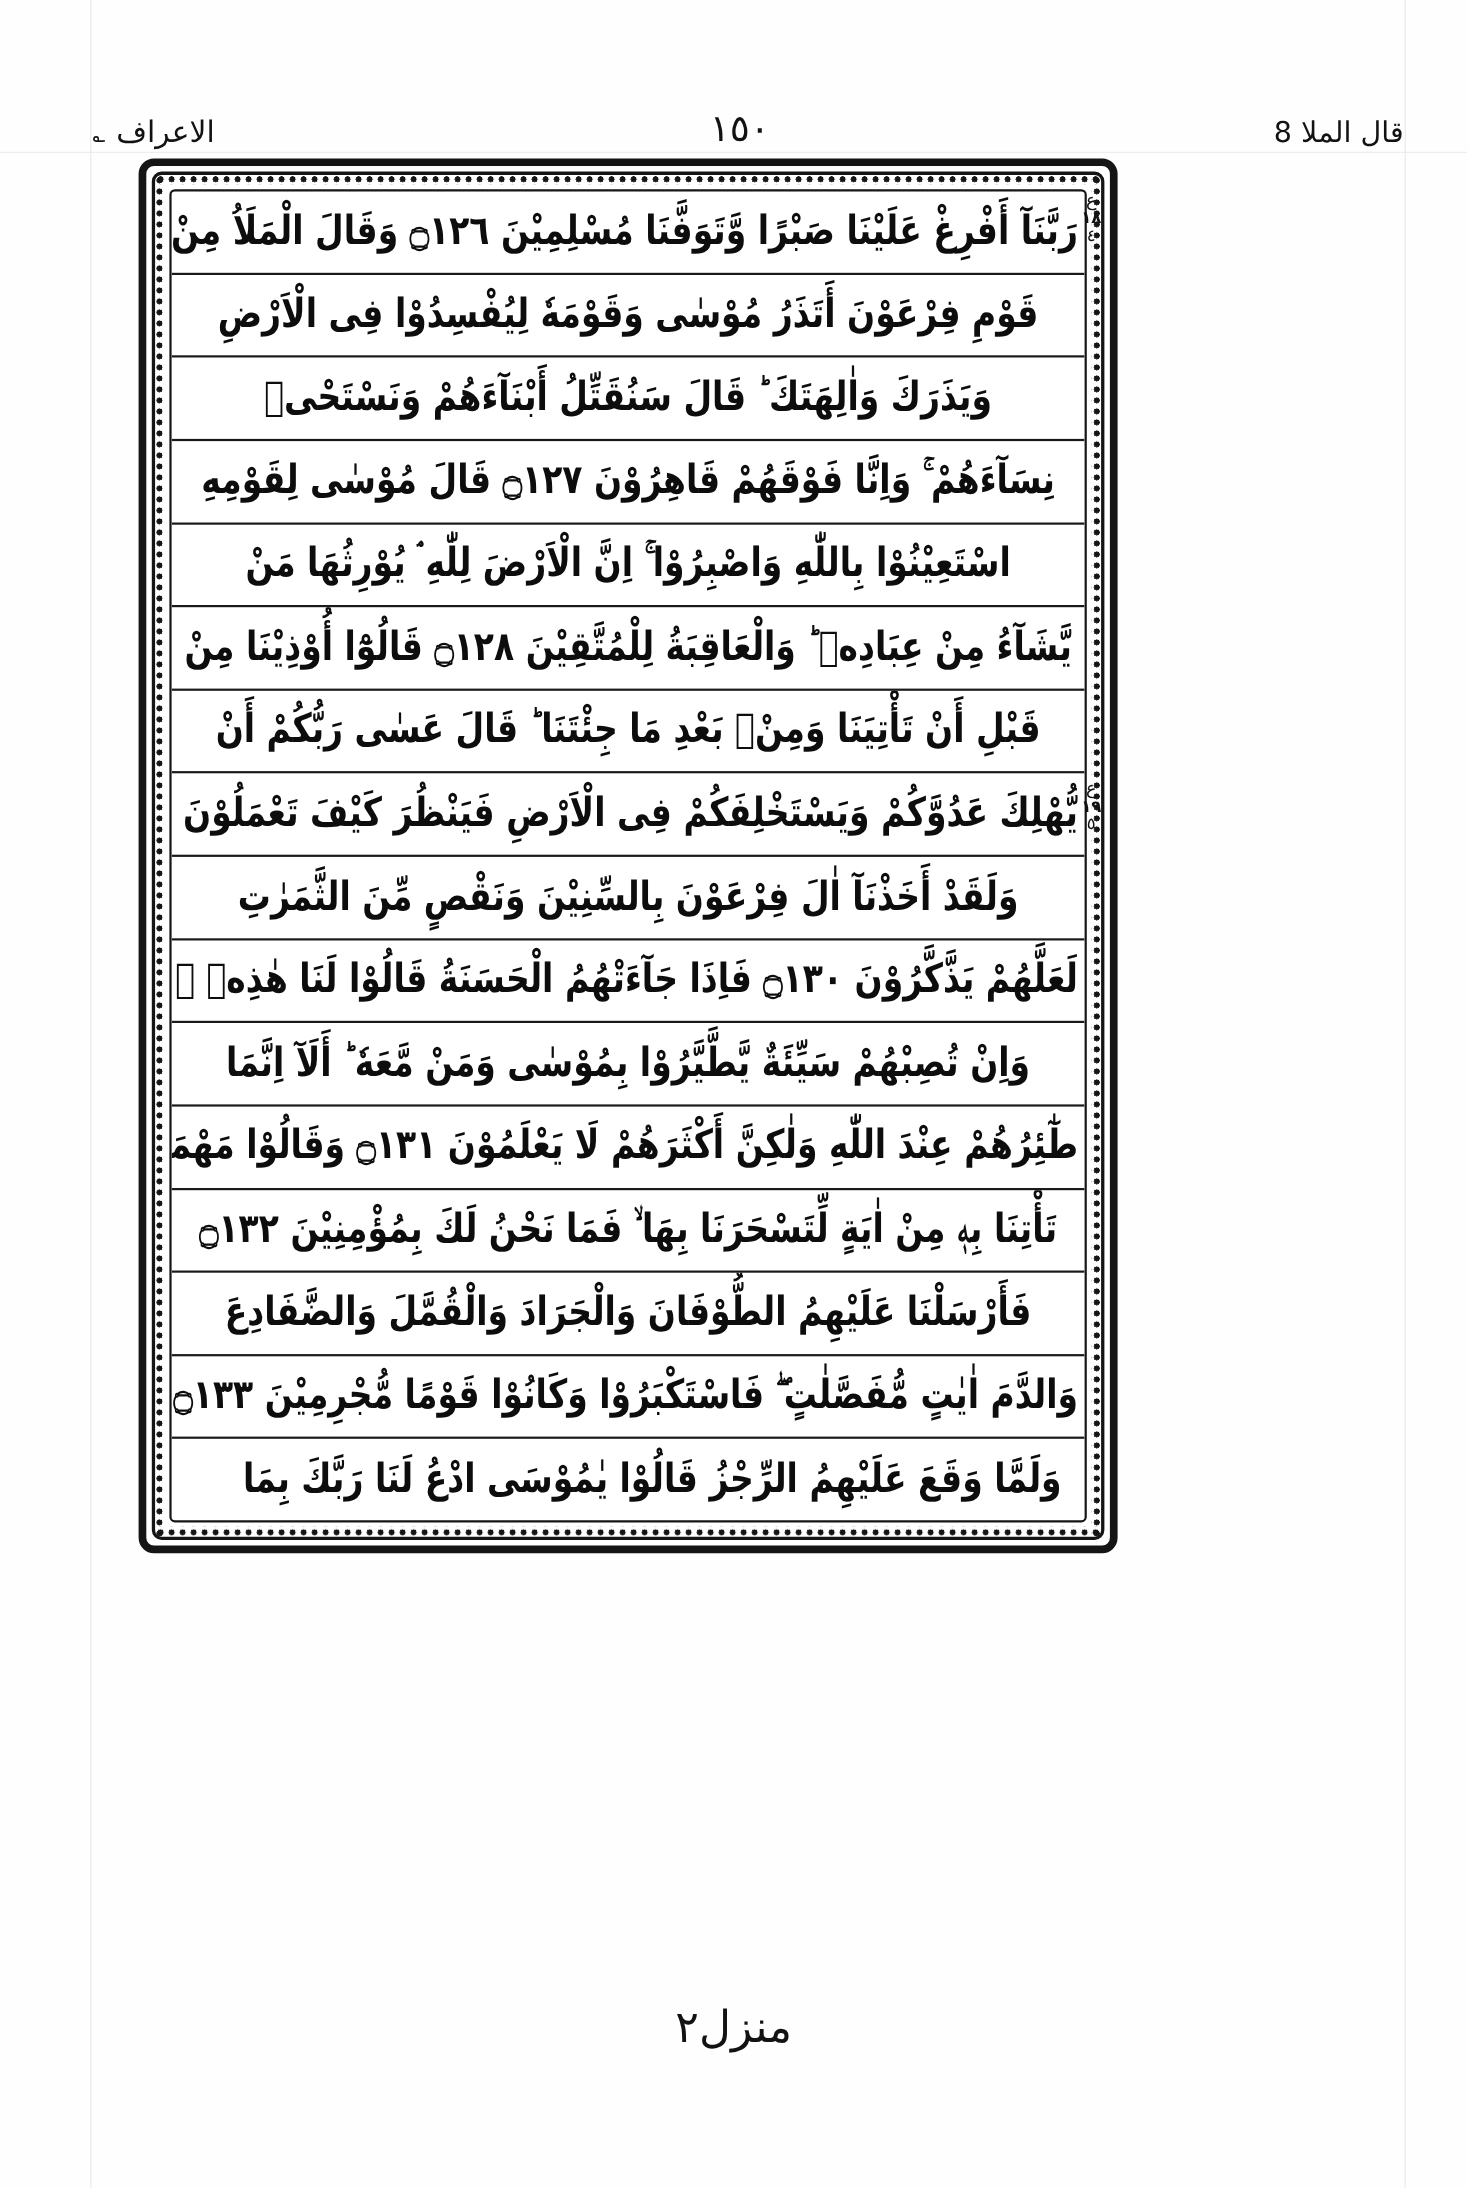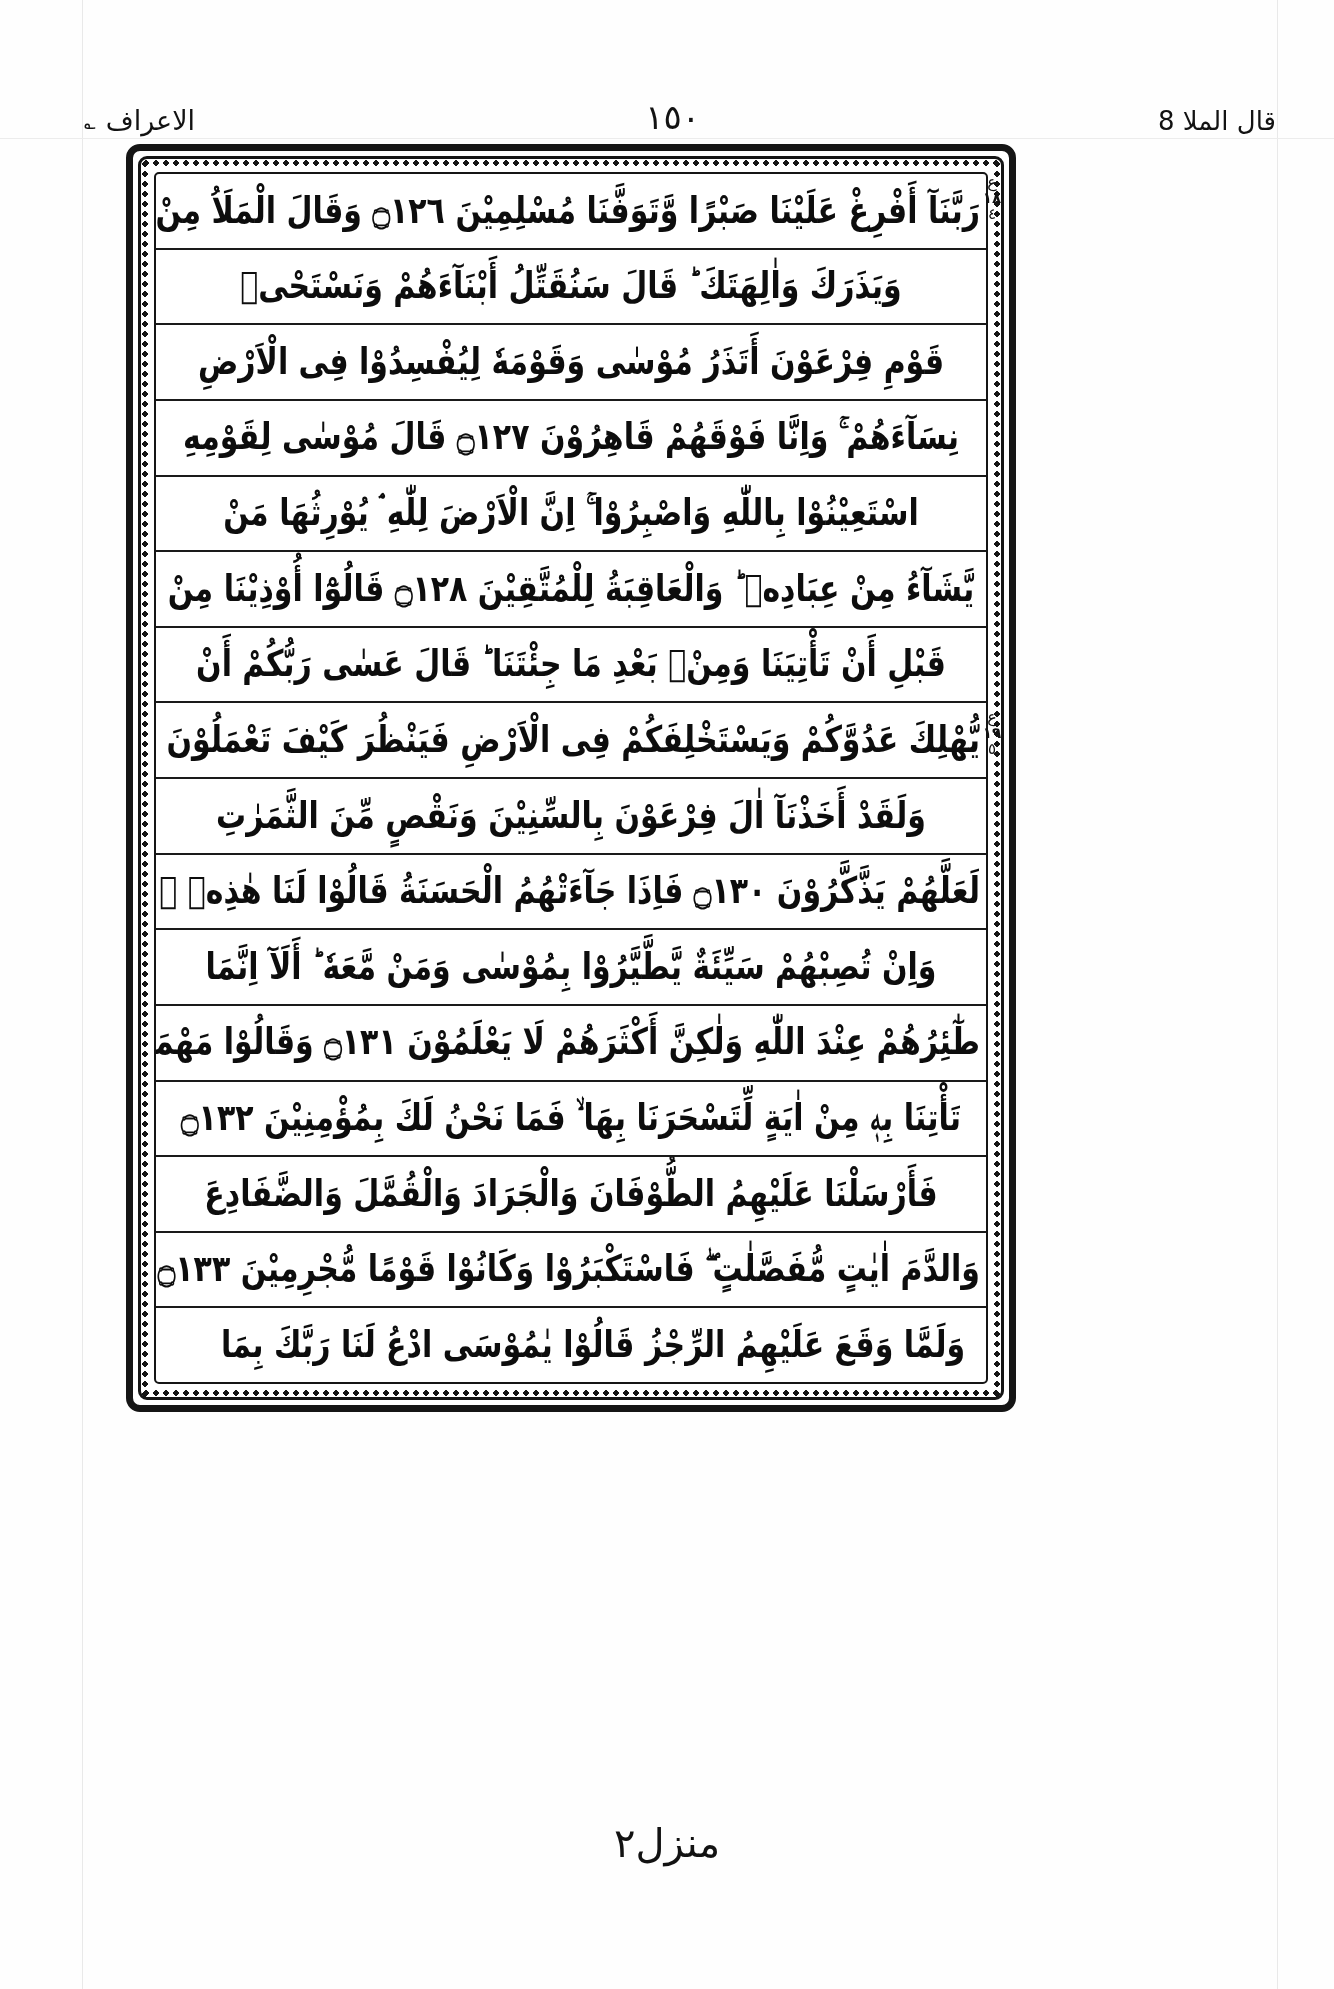--- a/index.html
+++ b/index.html
@@ -156,24 +156,24 @@
   </div>
 
   <div class="frame-outer">
     <div class="frame-mid">
       <div class="frame-inner">
         <div class="lines">
           <div class="ayah-line">
               <span class="ayah-text">رَبَّنَآ أَفْرِغْ عَلَيْنَا صَبْرًا وَّتَوَفَّنَا مُسْلِمِيْنَ ۝١٢٦ وَقَالَ الْمَلَاُ مِنْ</span>
             </div>
           <div class="ayah-line">
+              <span class="ayah-text">قَوْمِ فِرْعَوْنَ أَتَذَرُ مُوْسٰى وَقَوْمَهٗ لِيُفْسِدُوْا فِى الْاَرْضِ</span>
+            </div>
+          <div class="ayah-line">
               <span class="ayah-text">وَيَذَرَكَ وَاٰلِهَتَكَ ؕ قَالَ سَنُقَتِّلُ أَبْنَآءَهُمْ وَنَسْتَحْىٖ</span>
-            </div>
-          <div class="ayah-line">
-              <span class="ayah-text">قَوْمِ فِرْعَوْنَ أَتَذَرُ مُوْسٰى وَقَوْمَهٗ لِيُفْسِدُوْا فِى الْاَرْضِ</span>
             </div>
           <div class="ayah-line">
               <span class="ayah-text">نِسَآءَهُمْ ۚ وَاِنَّا فَوْقَهُمْ قَاهِرُوْنَ ۝١٢٧ قَالَ مُوْسٰى لِقَوْمِهِ</span>
             </div>
           <div class="ayah-line">
               <span class="ayah-text">اسْتَعِيْنُوْا بِاللّٰهِ وَاصْبِرُوْا ۚ اِنَّ الْاَرْضَ لِلّٰهِ ۘ يُوْرِثُهَا مَنْ</span>
             </div>
           <div class="ayah-line">
               <span class="ayah-text">يَّشَآءُ مِنْ عِبَادِهٖ ؕ وَالْعَاقِبَةُ لِلْمُتَّقِيْنَ ۝١٢٨ قَالُوْٓا أُوْذِيْنَا مِنْ</span>
             </div>

